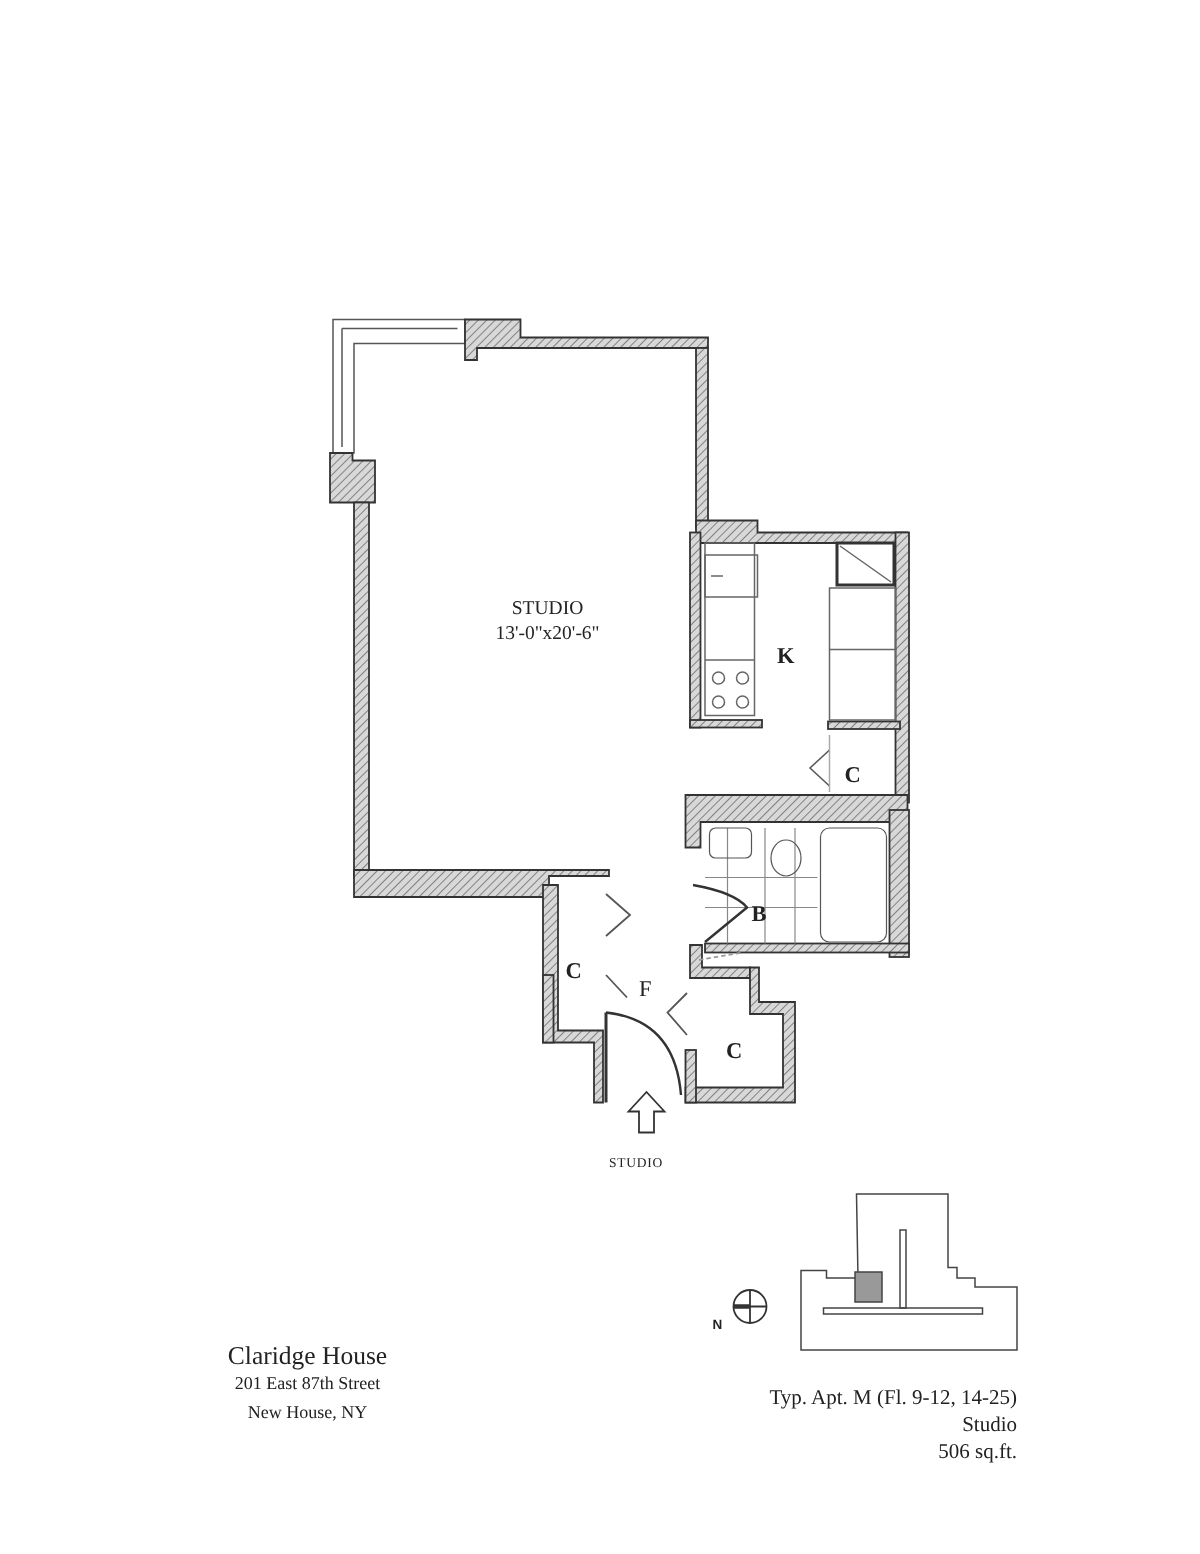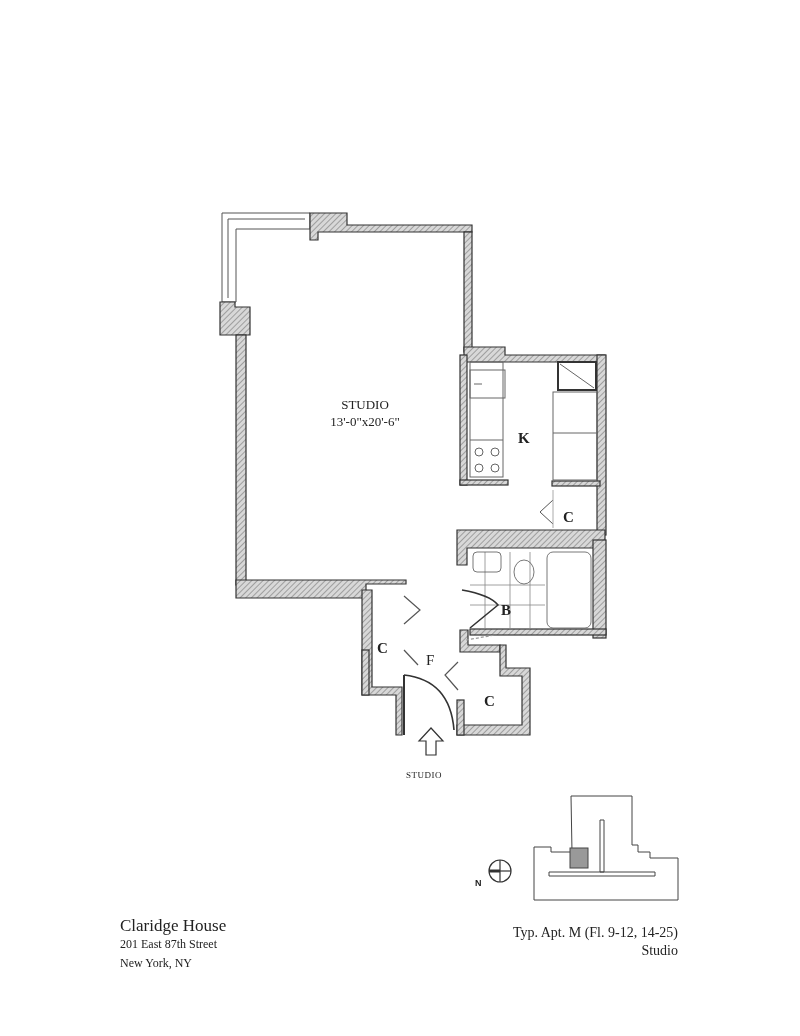--- a/index.html
+++ b/index.html
@@ -10,21 +10,21 @@
   .room { font-size:13px; text-align:center; }
   .studio { left:300px; top:384px; width:130px; line-height:17px; }
   .k { left:518px; top:418px; font-size:15px; font-weight:bold; }
   .c1 { left:563px; top:497px; font-size:15px; font-weight:bold; }
   .b { left:501px; top:590px; font-size:15px; font-weight:bold; }
   .c2 { left:377px; top:628px; font-size:15px; font-weight:bold; }
   .f { left:426px; top:640px; font-size:15px; }
   .c3 { left:484px; top:681px; font-size:15px; font-weight:bold; }
   .entry { left:406px; top:758px; font-size:9px; letter-spacing:0.5px; }
   .north { left:475px; top:866px; font-size:9px; font-weight:bold; font-family:"Liberation Sans", sans-serif; }
-  .bldg { left:120px; top:904px; width:170px; line-height:19px; }
+  .bldg { left:120px; top:882px; width:170px; text-align:center; line-height:19px; }
   .bldg .name { font-size:17px; display:block; }
   .bldg .addr { font-size:12px; display:block; }
   .apt { left:460px; top:912px; width:218px; text-align:right; line-height:18px; font-size:14px; }
   .apt span { display:block; }
 </style>
 </head>
 <body>
 
 <svg width="800" height="1036" viewBox="0 0 800 1036">
   <defs>
@@ -144,19 +144,20 @@
 <div class="lbl b">B</div>
 <div class="lbl c2">C</div>
 <div class="lbl f">F</div>
 <div class="lbl c3">C</div>
 <div class="lbl entry">STUDIO</div>
 <div class="lbl north">N</div>
 
 <div class="lbl bldg">
   <span class="name">Claridge House</span>
   <span class="addr">201 East 87th Street</span>
-  <span class="addr">New York, NY</span>
+  <span class="addr">New House, NY</span>
 </div>
 
 <div class="lbl apt">
   <span>Typ. Apt. M (Fl. 9-12, 14-25)</span>
   <span>Studio</span>
+  <span>506 sq.ft.</span>
 </div>
 
 </body></html>

